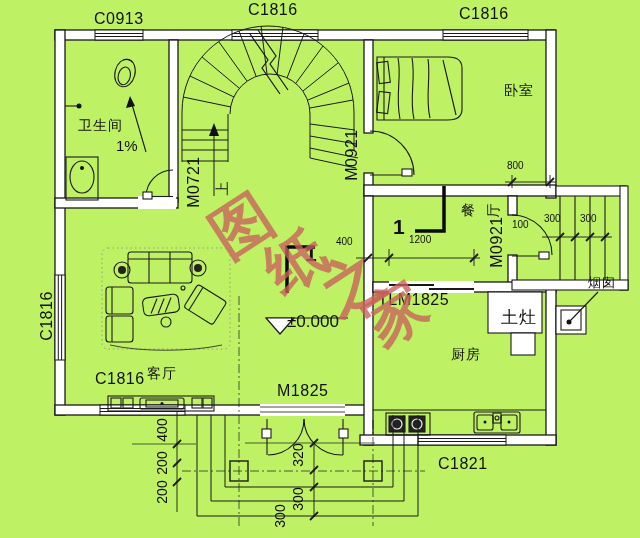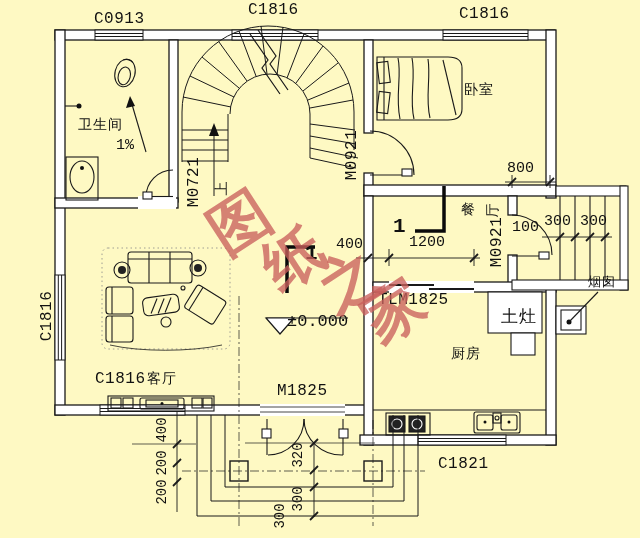--- a/index.html
+++ b/index.html
@@ -1,23 +1,23 @@
 <!DOCTYPE html>
 <html><head>
 <meta charset="utf-8">
 <style>
   html,body{margin:0;padding:0;background:#fff;}
-  .plan{position:relative;width:640px;height:538px;background:#fef9c3;overflow:hidden;
-        font-family:Liberation Mono, monospace;color:#111;}
+  .plan{position:relative;width:640px;height:538px;background:#bef264;overflow:hidden;
+        font-family:Liberation Sans, sans-serif;color:#111;}
   .plan svg{position:absolute;left:0;top:0;}
   .lbl{position:absolute;font-size:15px;line-height:1;white-space:nowrap;color:#111;}
   .code{font-size:16px;letter-spacing:0.5px;}
   .cn{font-size:14px;letter-spacing:1px;}
   .rot{transform:rotate(-90deg);transform-origin:center center;text-align:center;}
-  .dim{font-size:15px;}
+  .dim{font-size:10px;}
   .sec{font-size:21px;font-weight:bold;}
   .wm{position:absolute;font-size:60px;font-weight:700;color:rgba(201,96,92,0.78);
       transform:rotate(-33deg);line-height:1;pointer-events:none;}
 </style>
 </head>
 <body>
 
 <div class="plan">
 <svg width="640" height="538" viewBox="0 0 640 538">
   <g stroke="#1a1a1a" fill="none" stroke-width="1.1">
@@ -284,21 +284,21 @@
     <g>
       <line x1="266" y1="318" x2="348" y2="318" stroke-width="1.2"></line>
       <polygon points="266,318 294,318 280,334" fill="#fff" stroke-width="1.2"></polygon>
     </g>
   </g>
 </svg>
 
 <div class="lbl code" style="left:94px;top:11px;">C0913</div>
 <div class="lbl code" style="left:248px;top:2px;">C1816</div>
 <div class="lbl code" style="left:459px;top:6px;">C1816</div>
-<div class="lbl cn" style="left:464px;top:83px;">卧室</div>
+<div class="lbl cn" style="left:464px;top:83px;padding-left:40px;">卧室</div>
 <div class="lbl code rot" style="left:19px;top:308px;width:56px;">C1816</div>
 <div class="lbl cn" style="left:78px;top:118px;">卫生间</div>
 <div class="lbl" style="left:116px;top:138px;">1%</div>
 <div class="lbl code rot" style="left:166px;top:174px;width:56px;">M0721</div>
 <div class="lbl cn rot" style="left:208px;top:181px;width:28px;">上</div>
 <div class="lbl code rot" style="left:324px;top:147px;width:56px;">M0921</div>
 <div class="lbl cn" style="left:461px;top:203px;">餐</div>
 <div class="lbl cn rot" style="left:479px;top:203px;width:28px;">厅</div>
 <div class="lbl code rot" style="left:469px;top:234px;width:56px;">M0921</div>
 <div class="lbl dim" style="left:507px;top:161px;">800</div>
@@ -309,21 +309,21 @@
 <div class="lbl dim" style="left:336px;top:237px;">400</div>
 <div class="lbl dim" style="left:409px;top:235px;">1200</div>
 <div class="lbl sec" style="left:393px;top:216px;">1</div>
 <div class="lbl sec" style="left:305px;top:243px;">1</div>
 <div class="lbl" style="left:287px;top:313px;font-size:17px;">±0.000</div>
 <div class="lbl code" style="left:378px;top:292px;">TLM1825</div>
 <div class="lbl cn" style="left:501px;top:309px;font-size:17px;">土灶</div>
 <div class="lbl cn" style="left:451px;top:347px;">厨房</div>
 <div class="lbl code" style="left:438px;top:450px;margin-top:6px;">C1821</div>
 <div class="lbl code" style="left:95px;top:371px;">C1816</div>
-<div class="lbl cn" style="left:147px;top:366px;margin-top:6px;">客厅</div>
+<div class="lbl cn" style="left:147px;top:366px;">客厅</div>
 <div class="lbl code" style="left:277px;top:383px;">M1825</div>
 <div class="lbl dim rot" style="left:270px;top:448px;width:56px;font-size:14px;">320</div>
 <div class="lbl dim rot" style="left:270px;top:492px;width:56px;font-size:14px;">300</div>
 <div class="lbl dim rot" style="left:252px;top:509px;width:56px;font-size:14px;">300</div>
 <div class="lbl dim rot" style="left:134px;top:423px;width:56px;font-size:14px;">400</div>
 <div class="lbl dim rot" style="left:134px;top:456px;width:56px;font-size:14px;">200</div>
 <div class="lbl dim rot" style="left:134px;top:485px;width:56px;font-size:14px;">200</div>
 
 <div class="wm" style="left:212px;top:196px;">图</div>
 <div class="wm" style="left:266px;top:232px;">纸</div>

